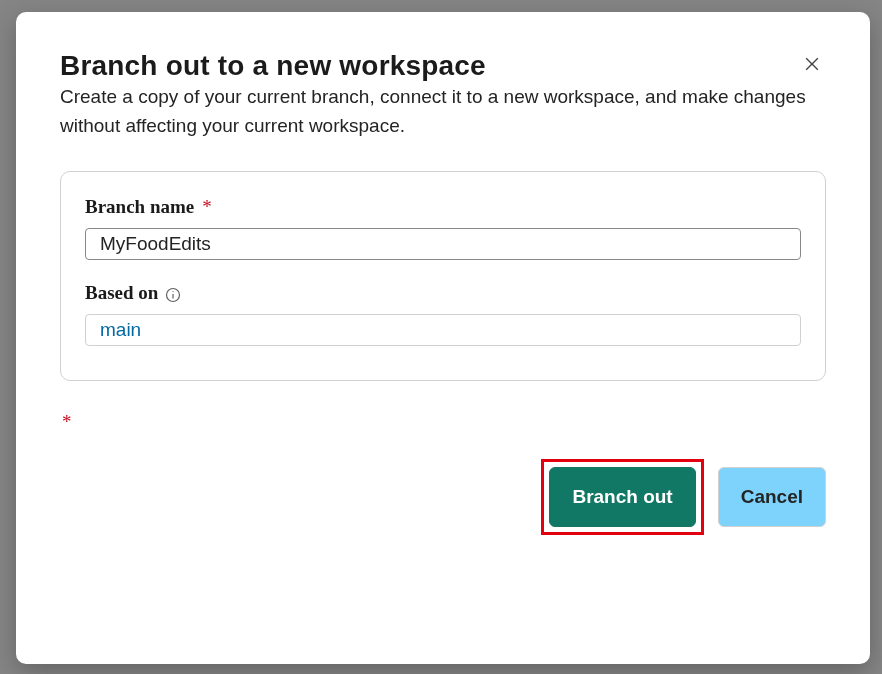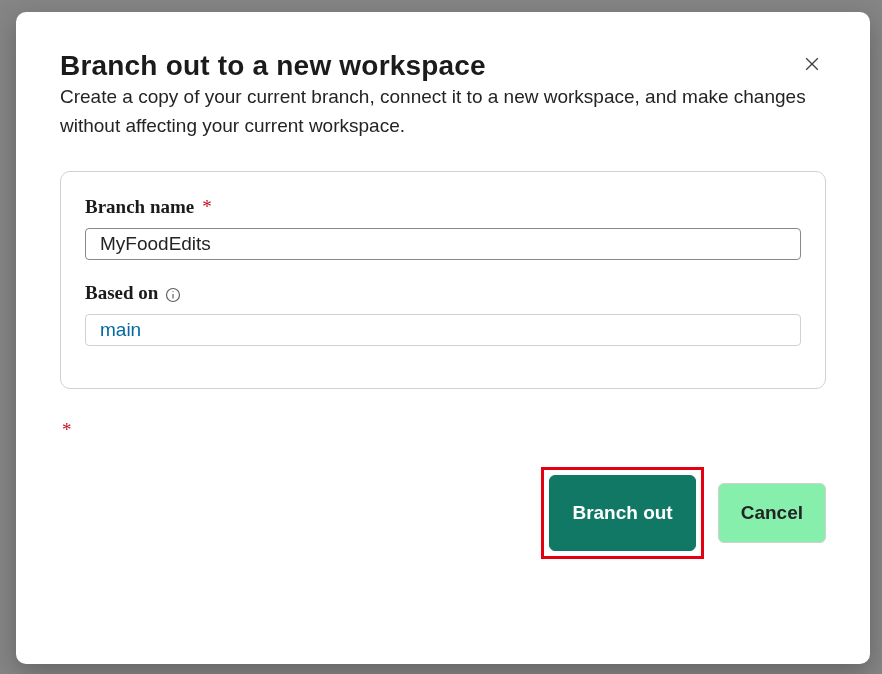--- a/index.html
+++ b/index.html
@@ -67,21 +67,21 @@
     .card {
       margin-top: 30px;
       border: 1px solid #d1d1d1;
       border-radius: 10px;
       padding: 24px 24px 26px 24px;
     }
     .field-group {
       margin-bottom: 22px;
     }
     .field-group:last-child {
-      margin-bottom: 16px;
+      margin-bottom: 8px;
     }
     .field-label {
       font-size: 19px;
       font-weight: 600;
       color: #1b1b1b;
       display: flex;
       align-items: flex-end;
       gap: 6px;
       margin-bottom: 10px;
       font-family: Liberation Serif, serif;
@@ -133,28 +133,28 @@
       border: 3px solid #e3000f;
       padding: 5px;
       display: inline-block;
     }
     .btn-primary {
       background: #0f7b6c;
       background: #117865;
       color: #ffffff;
       border: 1px solid #117865;
       border-radius: 6px;
-      padding: 26px 22px;
+      padding: 18px 22px;
       font-size: 19px;
       font-weight: 600;
       cursor: pointer;
       font-family: inherit;
     }
     .btn-secondary {
-      background: #86efac;
+      background: #7dd3fc;
       color: #242424;
       border: 1px solid #d1d1d1;
       border-radius: 6px;
       padding: 18px 22px;
       font-size: 19px;
       font-weight: 600;
       cursor: pointer;
       font-family: inherit;
     }
   </style>

